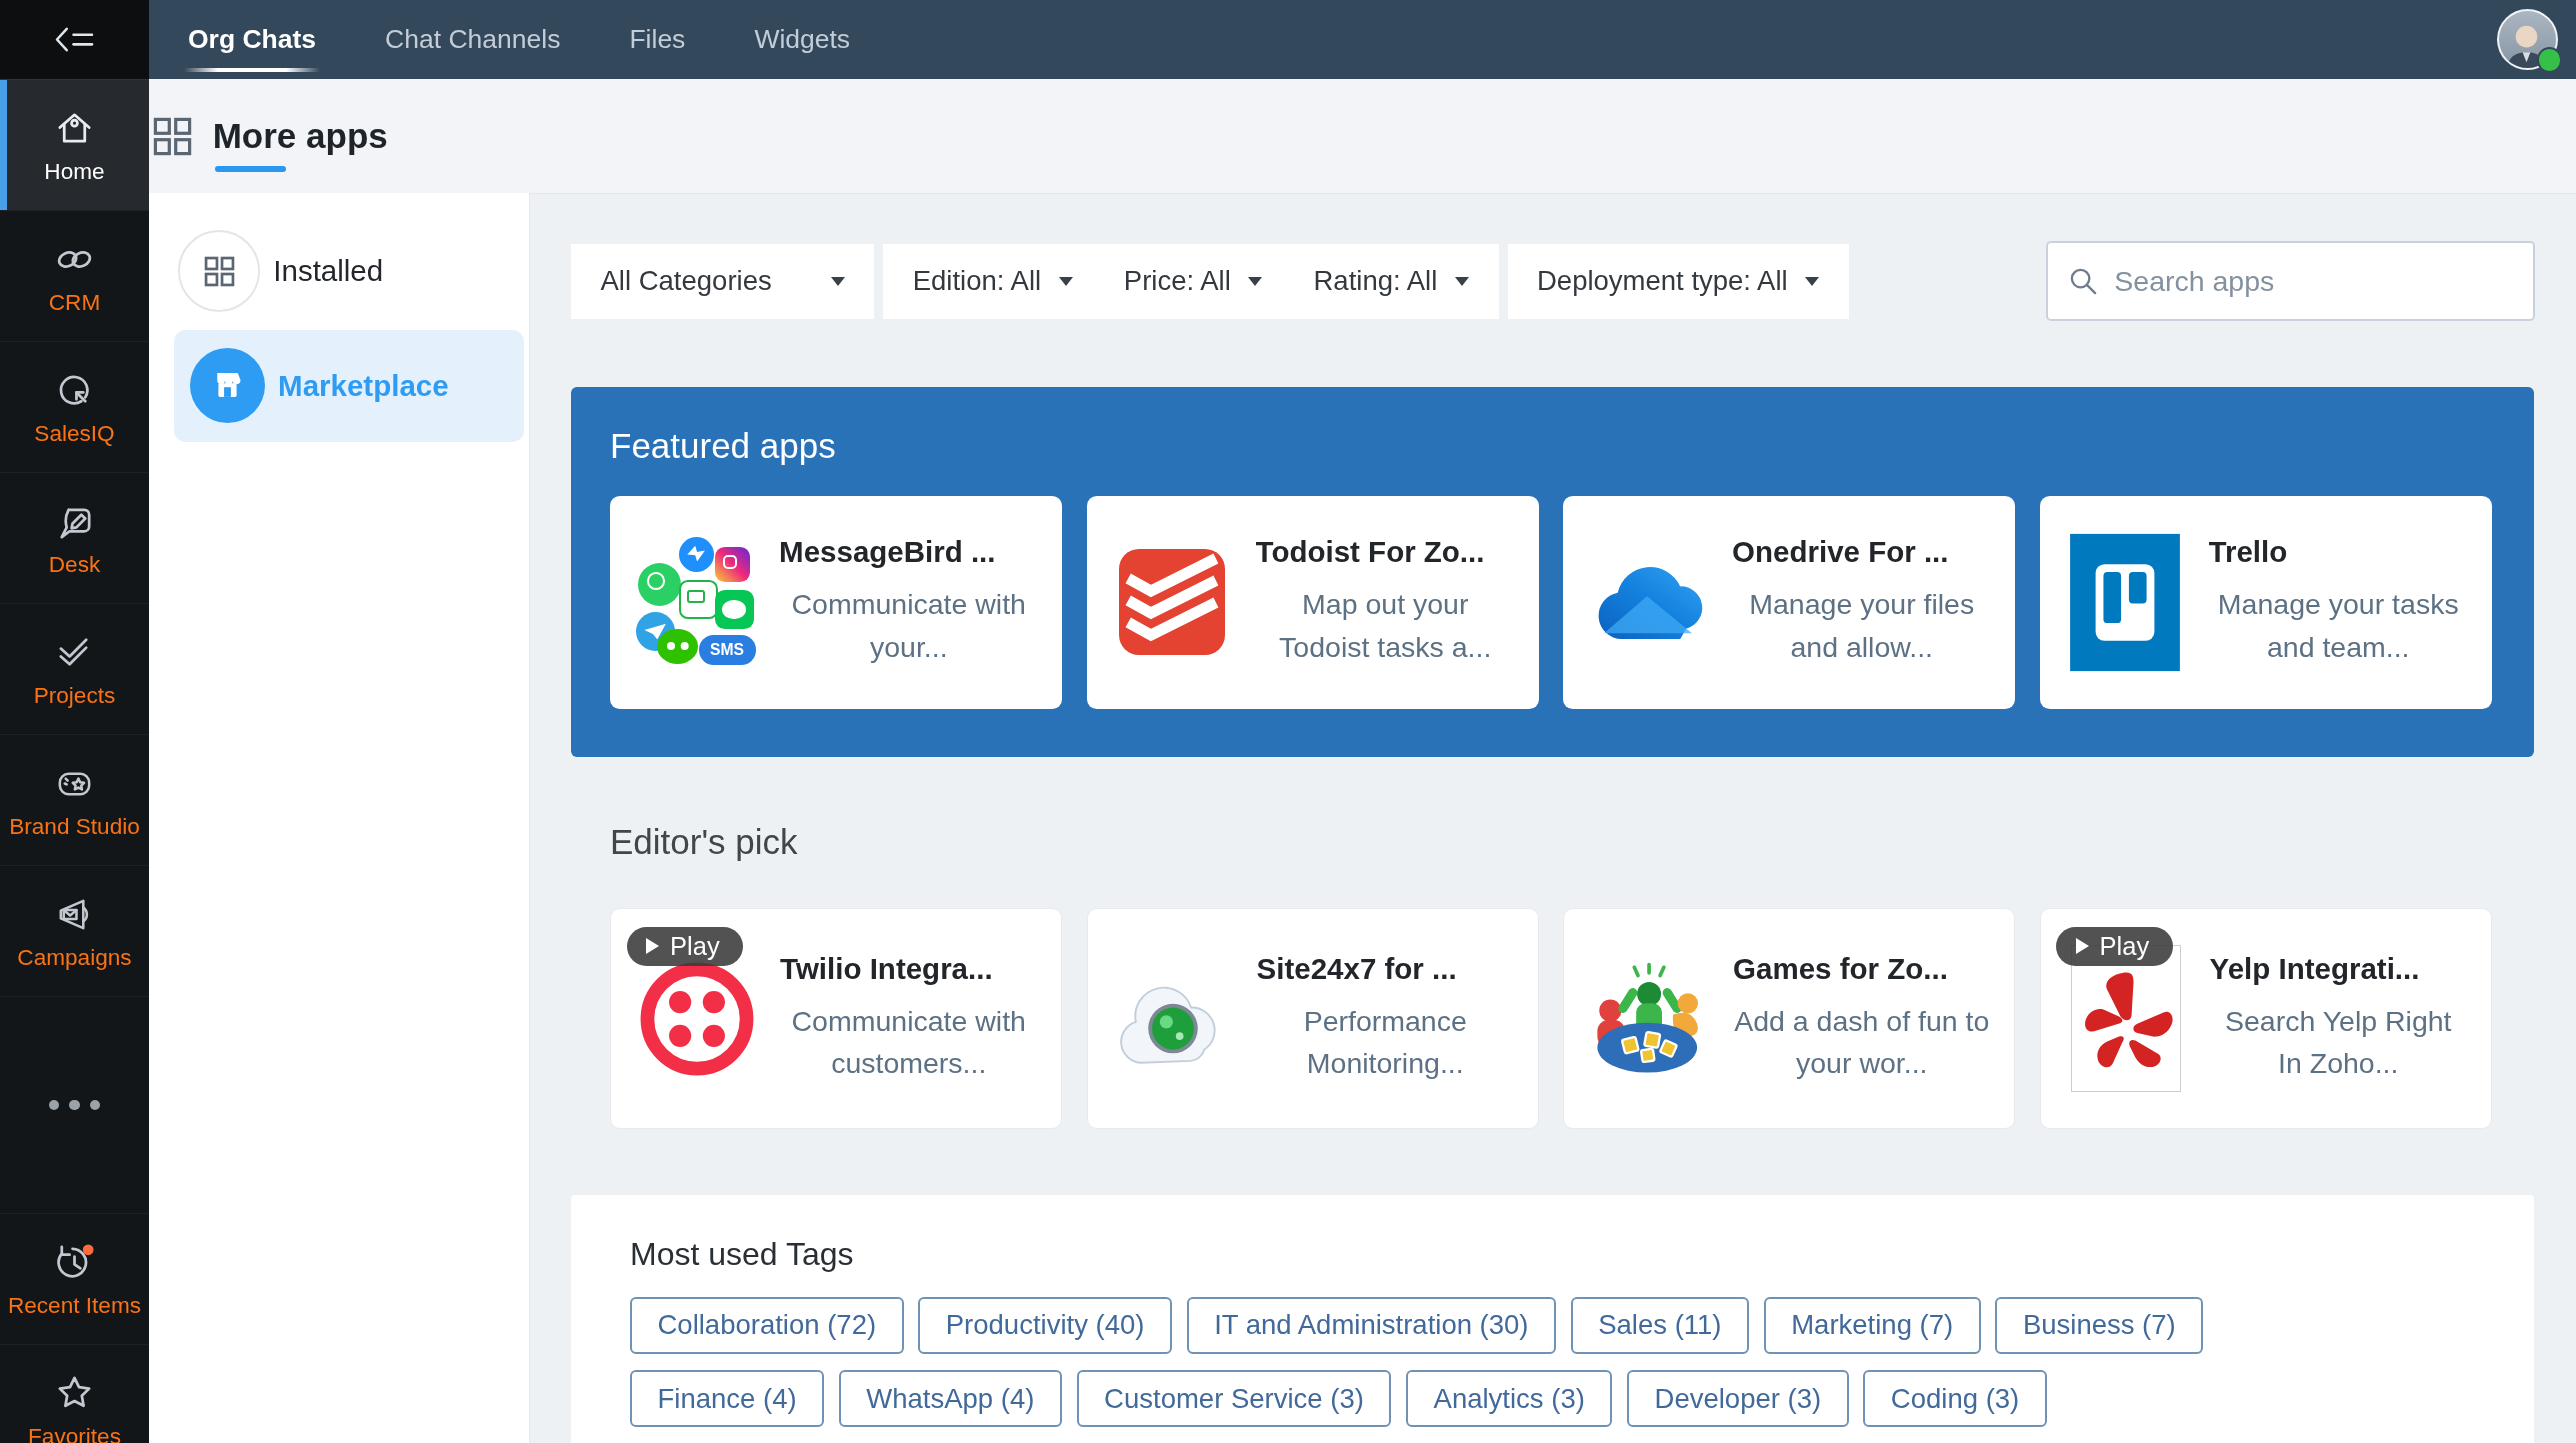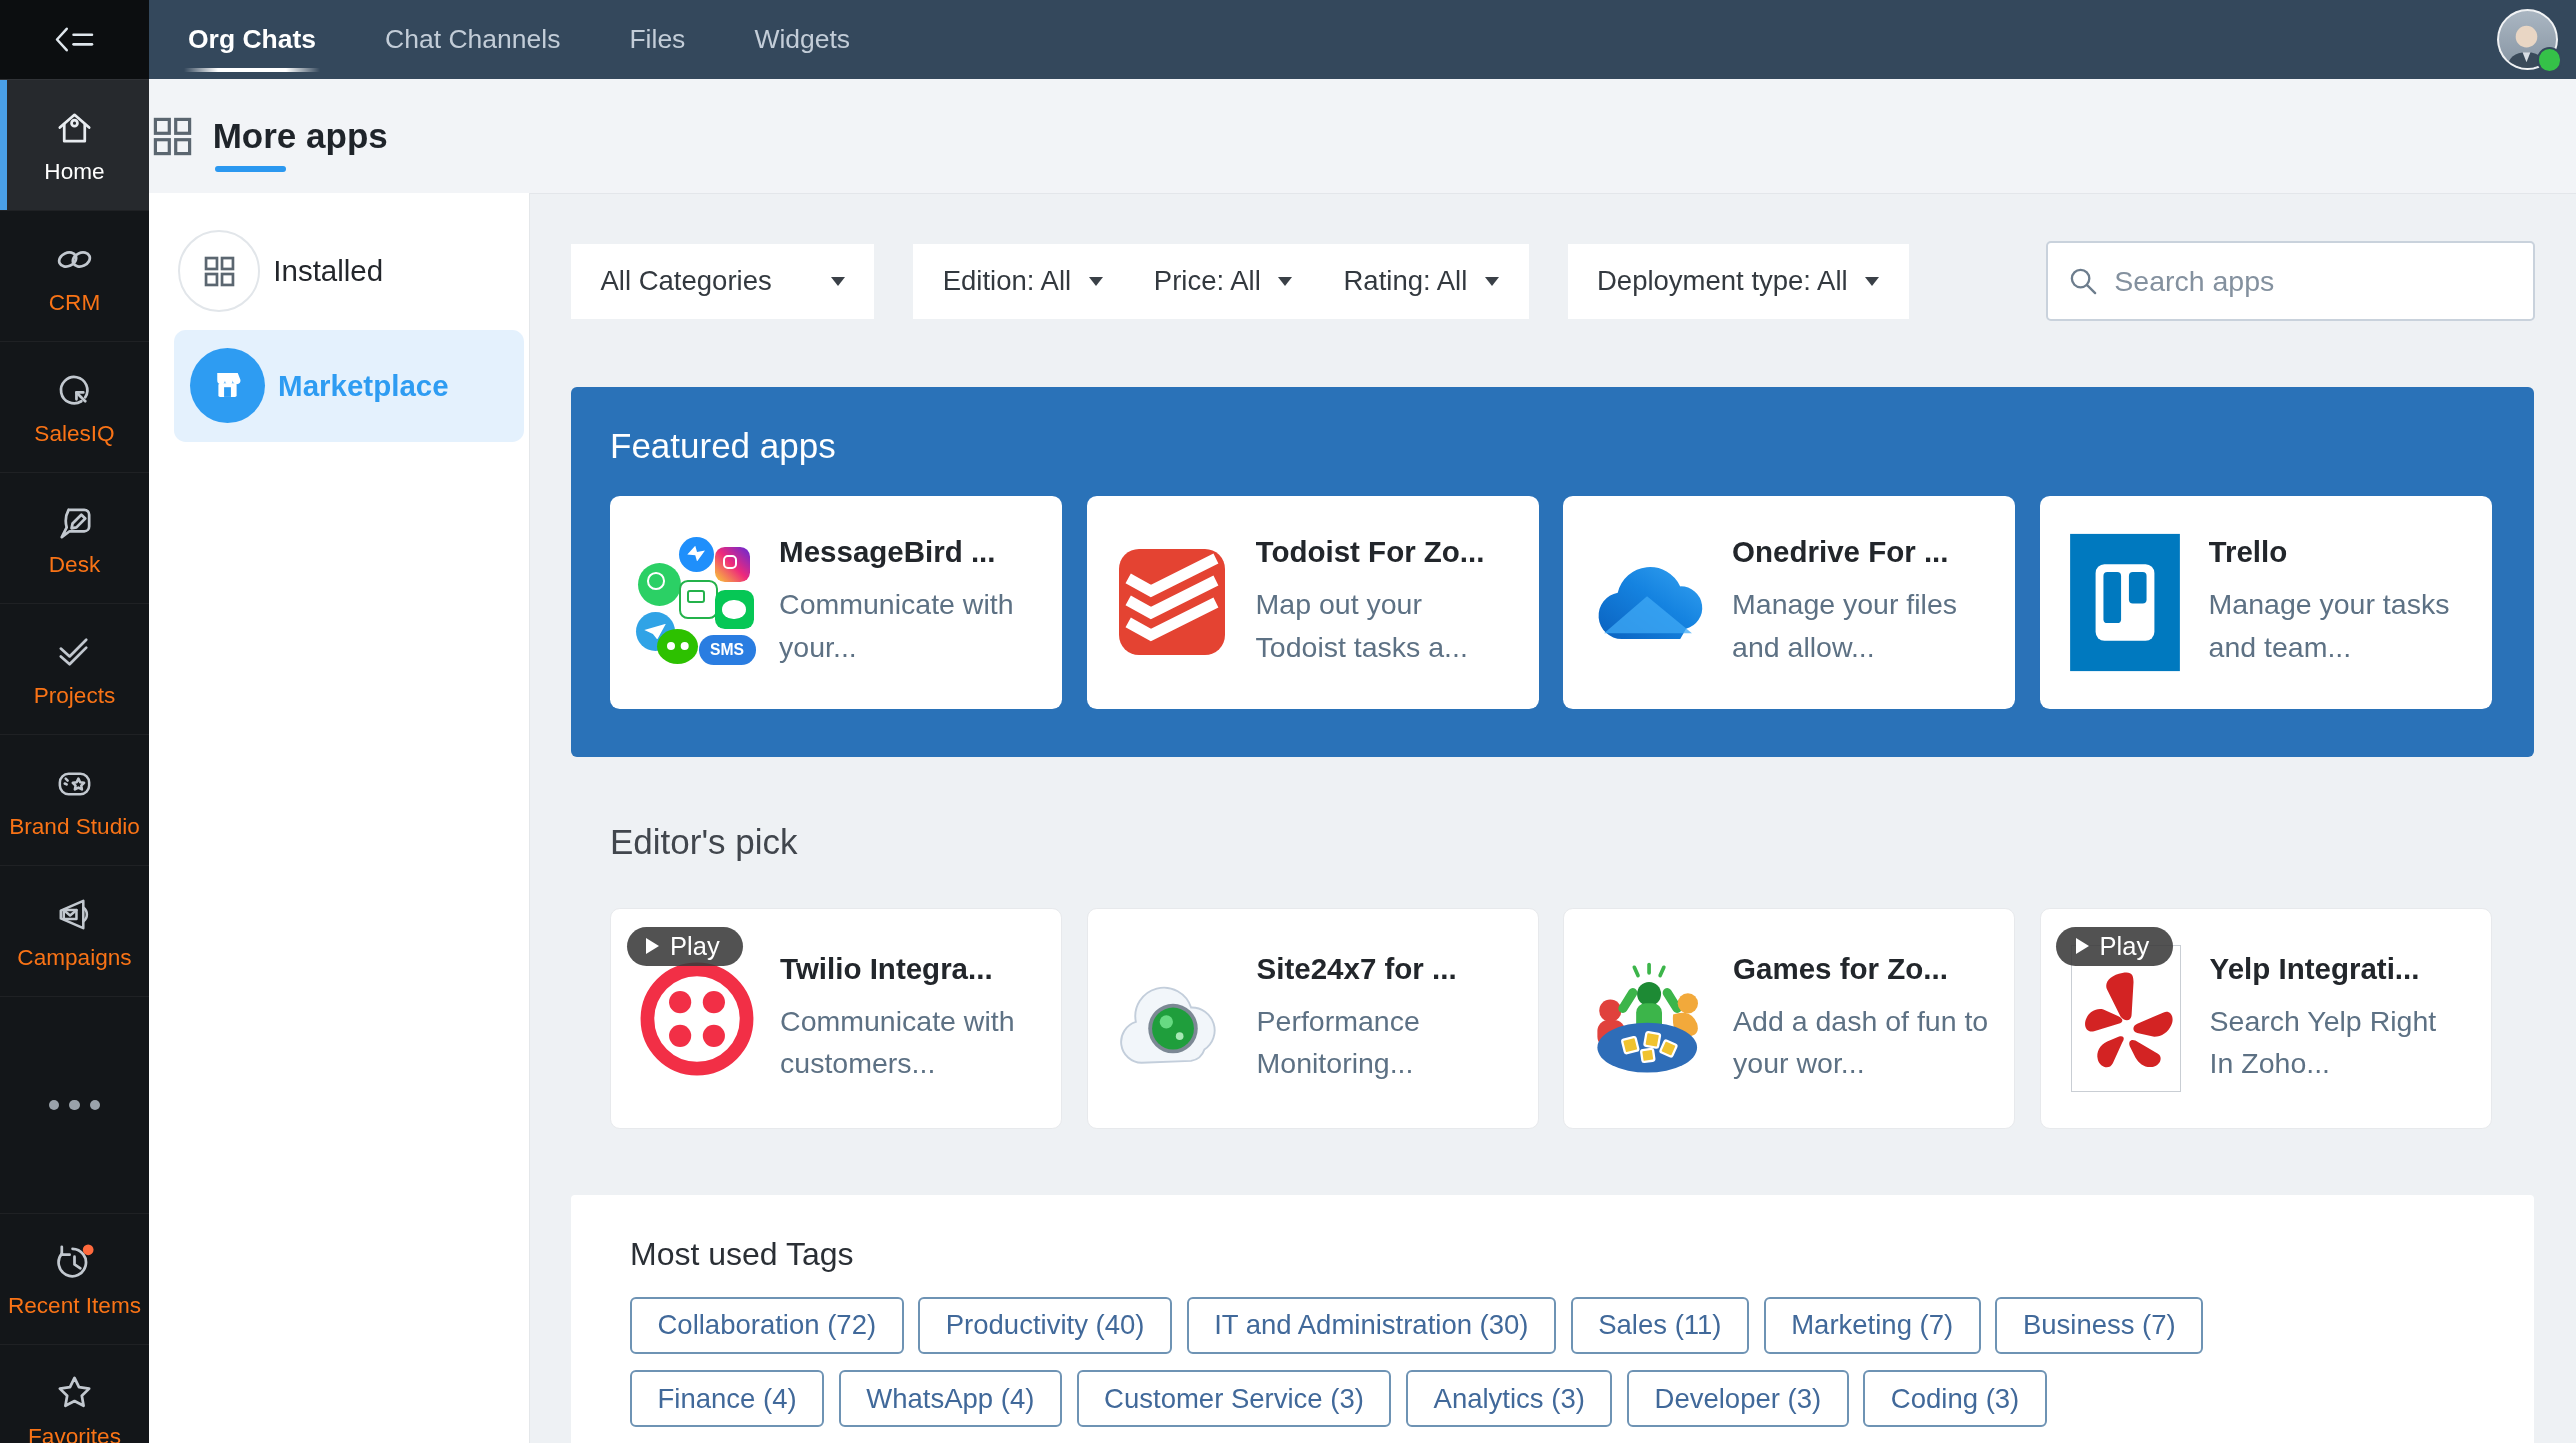--- a/index.html
+++ b/index.html
@@ -53,21 +53,21 @@
   .mk-item { margin-top:15.7px; margin-left:12.8px; width:350px; height:112px; border-radius:11.8px; background:#e4f1fd;
              display:flex; align-items:center; gap:12.8px; padding-left:16.7px; cursor:pointer; }
   .mk-circle { width:75px; height:75px; border-radius:50%; background:#2e9cf2;
                display:flex; align-items:center; justify-content:center; }
   .mk-label { font-size:29.5px; font-weight:bold; color:#2e9cf2; }
 
   
   .main { position:absolute; left:530px; top:193px; width:2046px; height:1250px; overflow:hidden;
           padding:48px 41px 0 41px; }
 
-  .filter-row { display:flex; align-items:center;gap:30px; }
+  .filter-row { display:flex; align-items:center; }
   .fbox { background:#fff; height:75px; display:flex; align-items:center; font-size:27.5px; color:#33393f;
           padding:0 29.5px; cursor:pointer; }
   .fbox + .fbox { margin-left:9px; }
   .fgroup { gap:51px; }
   .fitem { display:flex; align-items:center; cursor:pointer; }
   .caret { width:0; height:0; border-left:7.9px solid transparent; border-right:7.9px solid transparent;
            border-top:9.8px solid #3a4047; margin-left:17.7px; }
   .searchbox { margin-left:auto; width:489px; height:80px; background:#fff; border:2px solid #c9d2dc;
                border-radius:4.9px; display:flex; align-items:center; padding:0 19.6px; gap:15.7px; }
   .search-input { border:none; outline:none; flex:1; font-size:28.5px; color:#2e3944; background:transparent;
@@ -78,21 +78,21 @@
   .featured { margin-top:66px; width:1963px; height:370px; background:#2a72b8; border-radius:5.9px;
               padding:39px 39px 0 39px; }
   .featured-title { font-size:35px; color:#ffffff; }
   .card-row { display:flex; gap:24.5px; margin-top:29.5px; }
   .app-card { width:452px; height:213px; background:#fff; border-radius:9.8px; display:flex; align-items:center;
               padding:0 23.6px 0 25.5px; gap:23.6px; cursor:pointer; }
   .icon-wrap { width:120px; height:147px; flex-shrink:0; display:flex; align-items:center; justify-content:center;
                position:relative; }
   .card-text { width:265px; }
   .card-name { font-size:29.5px; font-weight:bold; color:#22262b; white-space:nowrap; overflow:hidden; }
-  .card-desc { margin-top:13.7px; font-size:28.5px; color:#5d7184; line-height:1.5; }
+  .card-desc { margin-top:13.7px; font-size:28.5px; color:#5d7184; line-height:1.5;text-align:center; }
 
   
   .ep-title { margin:65px 0 0 39px; font-size:35px; color:#41464d; }
   .ep-row { margin-left:39px; margin-top:46px; }
   .ep-card { height:221px; border:1px solid #e7e9ec; position:relative; }
   .play-badge { position:absolute; left:15.7px; top:17.7px; height:39px; padding:0 23.6px 0 19.6px; border-radius:26.5px;
                 background:rgba(58,58,58,.88); color:#fff; font-size:25.5px; display:flex; align-items:center;
                 gap:10.8px; z-index:3; }
   .play-tri { width:0; height:0; border-top:8.8px solid transparent; border-bottom:8.8px solid transparent;
               border-left:13.7px solid #fff; }

